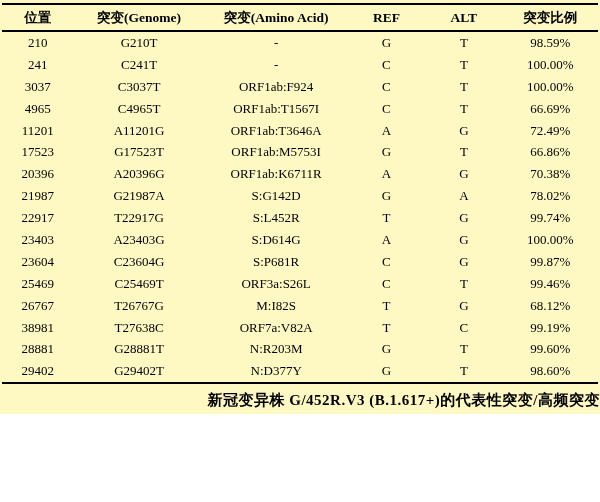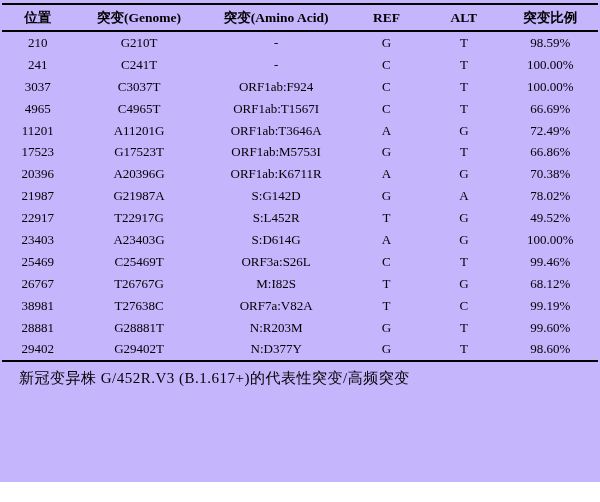--- a/index.html
+++ b/index.html
@@ -9,22 +9,22 @@
   }
   body {
     width: 600px;
     height: 502px;
     overflow: hidden;
     font-family: "Liberation Serif", "DejaVu Serif", serif;
     color: #000000;
   }
   .page {
     width: 600px;
-    height: 482px;
-    background: #c4b5fd;
+    height: 414px;
+    background: #fef9c3;
     box-sizing: border-box;
     padding-top: 3px;
   }
   table.mut-table {
     width: 596px;
     margin: 0 auto;
     border-collapse: collapse;
     border-top: 2.5px solid #000000;
     border-bottom: 2.5px solid #000000;
     table-layout: fixed;
@@ -48,22 +48,22 @@
   table.mut-table td {
     font-size: 13px;
     height: 21.9px;
     text-align: center;
     vertical-align: middle;
     padding: 0;
     white-space: nowrap;
   }
   .caption {
     margin-top: 7px;
-    text-align: left;
-    font-weight: normal;
+    text-align: right;
+    font-weight: bold;
     font-size: 15px;
     letter-spacing: 0.5px;
     margin-left: 19px;
   }
 </style>
 </head>
 <body>
 
 <div class="page">
   <table class="mut-table">
@@ -149,29 +149,37 @@
           <td>G</td>
           <td>A</td>
           <td>78.02%</td>
         </tr>
         <tr>
           <td>22917</td>
           <td>T22917G</td>
           <td>S:L452R</td>
           <td>T</td>
           <td>G</td>
-          <td>49.52%</td>
+          <td>99.74%</td>
         </tr>
         <tr>
           <td>23403</td>
           <td>A23403G</td>
           <td>S:D614G</td>
           <td>A</td>
           <td>G</td>
           <td>100.00%</td>
+        </tr>
+        <tr>
+          <td>23604</td>
+          <td>C23604G</td>
+          <td>S:P681R</td>
+          <td>C</td>
+          <td>G</td>
+          <td>99.87%</td>
         </tr>
         <tr>
           <td>25469</td>
           <td>C25469T</td>
           <td>ORF3a:S26L</td>
           <td>C</td>
           <td>T</td>
           <td>99.46%</td>
         </tr>
         <tr>

